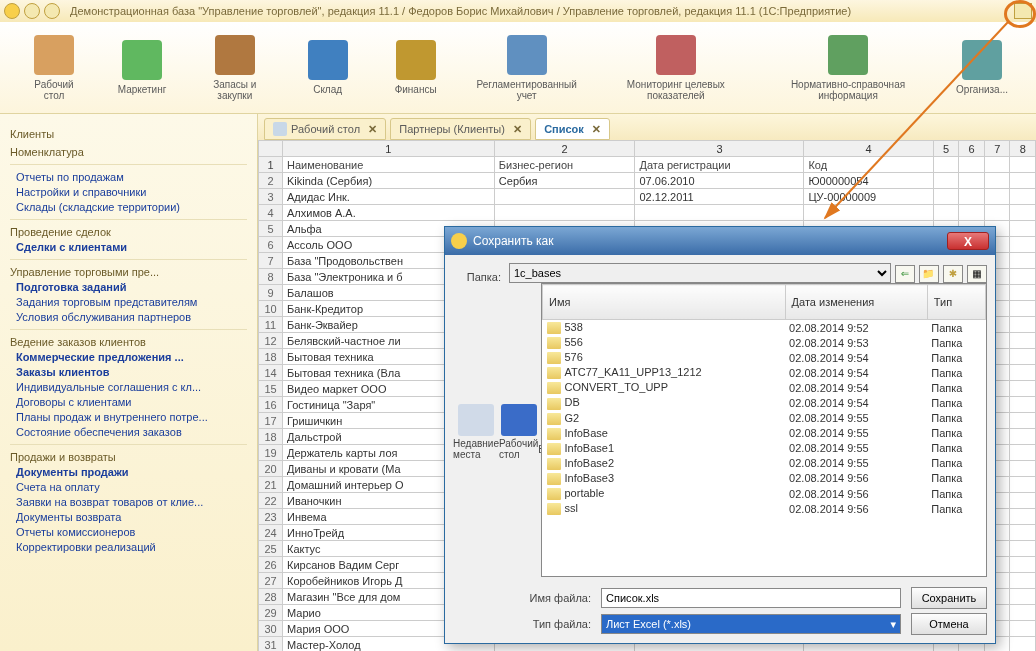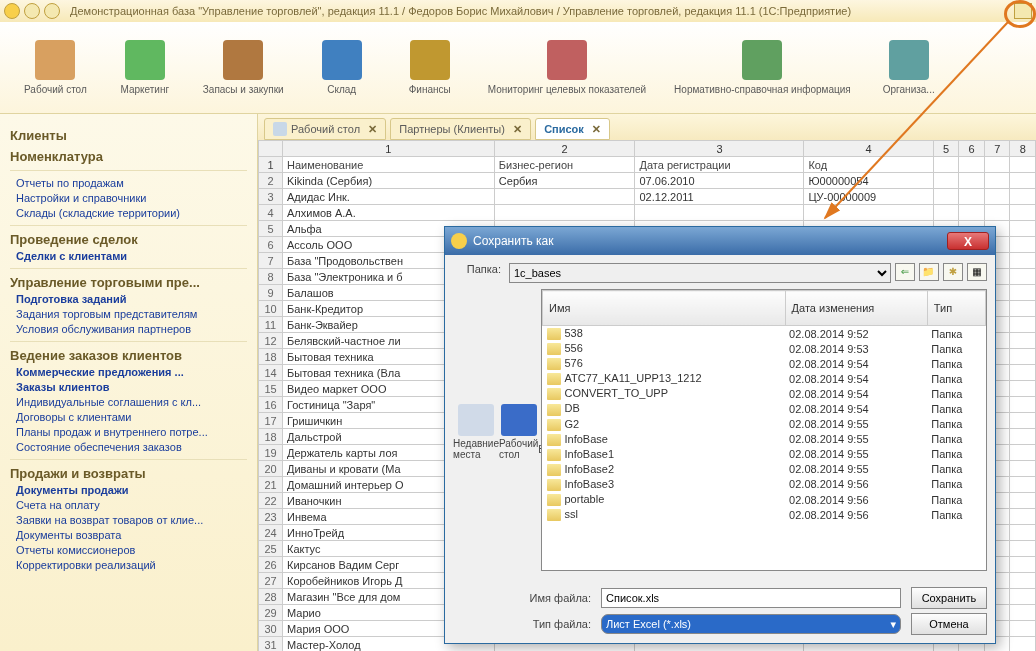--- a/index.html
+++ b/index.html
@@ -17,21 +17,21 @@
 
 .toolbar { height: 92px; background: linear-gradient(#ffffff,#fdf5dc); display: flex; align-items: center; padding: 0 10px; border-bottom: 1px solid #e0d4a0; }
 .tool-item { display: flex; flex-direction: column; align-items: center; margin: 0 14px; min-width: 60px; color: #555; cursor: pointer; position: relative; }
 .tool-item .ico { width: 40px; height: 40px; margin-bottom: 4px; border-radius: 4px; }
 .tool-item span { text-align: center; font-size: 10px; line-height: 11px; color: #5a5a5a; }
 .tool-item.active { background: #fff; border: 1px solid #e0d4a0; border-radius: 4px 4px 0 0; padding: 4px 8px 8px; margin-top: -4px; }
 
 
 .main { display: flex; height: calc(100% - 114px); }
 .sidebar { width: 258px; background: linear-gradient(#fdf9e8,#faf0cc); border-right: 1px solid #e0d4a0; padding: 8px 10px; overflow: hidden; }
-.sidebar .hdr { font-weight: bold; color: #6a5a28; margin: 6px 0 2px; font-size: 13px; }
+.sidebar .hdr { font-weight: normal; color: #6a5a28; margin: 6px 0 2px; font-size: 11px; }
 .sidebar .link { color: #1a3d9c; font-size: 11px; margin: 3px 0 3px 6px; cursor: pointer; white-space: nowrap; overflow: hidden; text-overflow: ellipsis; }
 .sidebar .link.bold { font-weight: bold; }
 .sidebar .sep { height: 1px; background: #e8dfb8; margin: 6px 0; }
 
 .content { flex: 1; background: #fff; display: flex; flex-direction: column; }
 .tabs { height: 26px; background: linear-gradient(#fdf6dc,#f7eac0); display: flex; align-items: flex-end; padding-left: 6px; }
 .tab { display: flex; align-items: center; height: 22px; padding: 0 8px; margin-right: 4px; background: #faf0cc; border: 1px solid #d8c88a; border-radius: 3px 3px 0 0; color: #5a5a5a; font-size: 11px; cursor: pointer; }
 .tab.active { background: #fff; color: #2a6aa0; font-weight: bold; }
 .tab .x { margin-left: 8px; color: #7a6a3a; font-weight: bold; }
 .tab .ico-t { width: 14px; height: 14px; margin-right: 4px; background: #c8d8e8; border-radius: 2px; }
@@ -44,41 +44,41 @@
 .grid .hdr-row td { font-weight: normal; color: #444; }
 
 
 .dialog { position: absolute; left: 444px; top: 226px; width: 552px; height: 418px; background: #f0f0f0; border: 1px solid #2a6aa0; box-shadow: 4px 4px 12px rgba(0,0,0,0.3); }
 .dialog .dtitle { height: 28px; background: linear-gradient(#7ba7d4,#3a6ca8); display: flex; align-items: center; padding: 0 6px; color: #fff; font-size: 12px; }
 .dialog .dtitle .d-ico { width: 16px; height: 16px; background: #f8cf4a; border-radius: 50%; margin-right: 6px; }
 .dialog .dtitle .dtxt { flex: 1; }
 .dialog .dtitle .dclose { width: 42px; height: 18px; background: linear-gradient(#e87878,#c83030); border-radius: 3px; color: #fff; text-align: center; line-height: 18px; font-weight: bold; border: 1px solid #a02020; cursor: pointer; }
 
 .dialog .dbody { display: flex; flex-direction: column; height: calc(100% - 28px); padding: 8px; }
-.dialog .folder-row { display: flex; align-items: flex-start; margin-bottom: 6px; }
+.dialog .folder-row { display: flex; align-items: flex-end; }
 .dialog .folder-row .lbl { width: 56px; text-align: right; padding-right: 8px; color: #444; }
 .dialog .folder-row select { flex: 1; height: 20px; border: 1px solid #888; font-size: 11px; }
 .dialog .folder-row .nav-btn { width: 20px; height: 18px; margin-left: 4px; border: 1px solid #888; background: #f8f8f0; cursor: pointer; font-size: 10px; text-align: center; line-height: 16px; }
 
 .dialog .mid { flex: 1; display: flex; }
 .dialog .places { width: 88px; display: flex; align-items: center; padding-top: 4px; }
 .dialog .place { display: flex; flex-direction: column; align-items: center; margin: 4px 0; color: #444; font-size: 10px; cursor: pointer; }
 .dialog .place .pico { width: 36px; height: 32px; border-radius: 3px; margin-bottom: 2px; }
 
 .dialog .filelist { flex: 1; border: 1px solid #888; background: #fff; overflow: auto; }
 .dialog .filelist table { width: 100%; border-collapse: collapse; font-size: 11px; }
 .dialog .filelist th { background: linear-gradient(#fdfdfd,#e8e8e8); border: 1px solid #ccc; padding: 11px 6px; text-align: left; font-weight: normal; color: #333; position: sticky; top: 0; }
 .dialog .filelist td { padding: 1px 4px; color: #333; }
 .dialog .filelist .fico { display: inline-block; width: 14px; height: 12px; background: linear-gradient(#f8e89a,#e8c860); border-radius: 1px; margin-right: 4px; vertical-align: middle; }
 
-.dialog .bottom { padding-top: 12px; }
+.dialog .bottom { padding-top: 6px; }
 .dialog .brow { display: flex; align-items: center; margin-top: 4px; }
 .dialog .brow .lbl { width: 148px; text-align: right; padding-right: 10px; color: #444; }
 .dialog .brow input, .dialog .brow .sel { flex: 1; height: 20px; border: 1px solid #888; padding: 0 4px; font-size: 11px; }
-.dialog .brow .sel { background: #fff; color: #1a3d9c; display: flex; align-items: center; justify-content: space-between; border-radius: 7px; }
+.dialog .brow .sel { background: #fff; color: #1a3d9c; display: flex; align-items: center; justify-content: space-between; }
 .dialog .brow .sel.hl { background: #2a6ac8; color: #fff; }
 .dialog .brow .btn { width: 76px; height: 22px; margin-left: 10px; border: 1px solid #888; background: linear-gradient(#fdfdfd,#e0e0e0); cursor: pointer; font-size: 11px; }
 
 
 .arrow { position: absolute; pointer-events: none; }
 .arrow svg { overflow: visible; }
 
 
 .hl-circle { position: absolute; right: 0px; top: 0px; width: 32px; height: 28px; border: 3px solid #e07820; border-radius: 50%; pointer-events: none; }
 </style>
@@ -106,20 +106,24 @@
       <div class="ico" style="background: rgb(176, 120, 64);"></div>
       <span>Запасы и закупки</span>
     </div>
     <div class="tool-item">
       <div class="ico" style="background: rgb(64, 128, 192);"></div>
       <span>Склад</span>
     </div>
     <div class="tool-item">
       <div class="ico" style="background: rgb(192, 152, 48);"></div>
       <span>Финансы</span>
+    </div>
+    <div class="tool-item">
+      <div class="ico" style="background: rgb(96, 144, 192);"></div>
+      <span>Регламентированный учет</span>
     </div>
     <div class="tool-item">
       <div class="ico" style="background: rgb(192, 96, 96);"></div>
       <span>Мониторинг целевых показателей</span>
     </div>
     <div class="tool-item">
       <div class="ico" style="background: rgb(96, 160, 96);"></div>
       <span>Нормативно-справочная информация</span>
     </div>
     <div class="tool-item">

